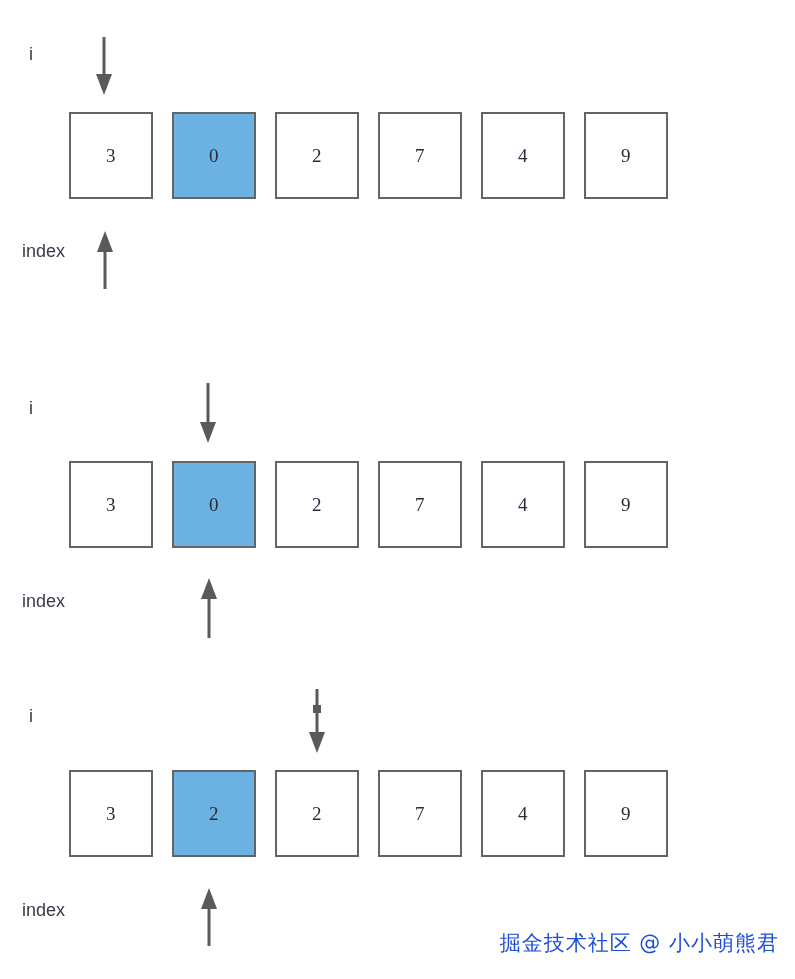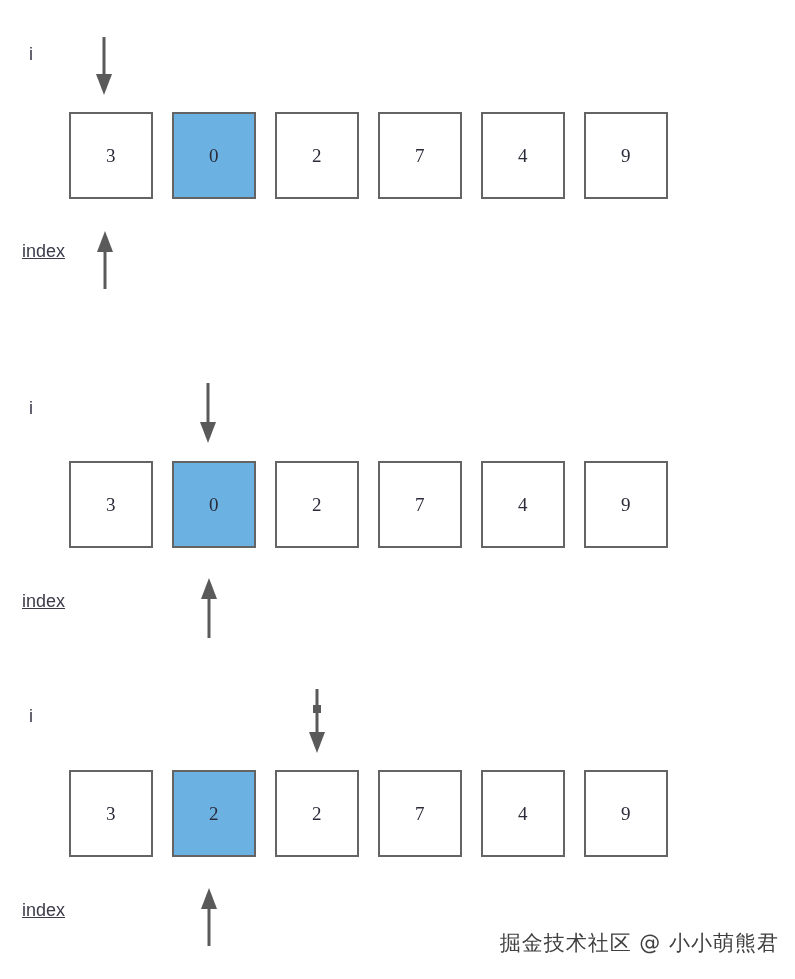--- a/index.html
+++ b/index.html
@@ -64,21 +64,21 @@
 
   
   .lbl {
     position: absolute;
     font-size: 18px;
     color: #3b3b4a;
     font-family: "Liberation Sans", sans-serif;
     white-space: nowrap;
   }
   .lbl-i     { left: 29px; }
-  .lbl-index { left: 22px; text-decoration: underline; }
+  .lbl-index { left: 22px; }
 
   .row-1 .lbl-i     { top: 44px; }
   .row-1 .lbl-index { top: 241px; }
   .row-2 .lbl-i     { top: 38px; }
   .row-2 .lbl-index { top: 231px; }
   .row-3 .lbl-i     { top: 36px; }
   .row-3 .lbl-index { top: 230px; }
 
   
   .arrow {
@@ -95,21 +95,21 @@
   
   .row-3 .arrow-i     { left: 305px; top: 18px;  }
   .row-3 .arrow-index { left: 197px; top: 215px; }
 
   
   .watermark {
     position: absolute;
     right: 16px;
     bottom: 22px;
     font-size: 21px;
-    color: #404040;
+    color: #1d4ed8;
     font-family: "DejaVu Sans", sans-serif;
     white-space: nowrap;
     letter-spacing: 1px;
   }
 </style>
 </head>
 <body>
 
 <div class="canvas">
 

